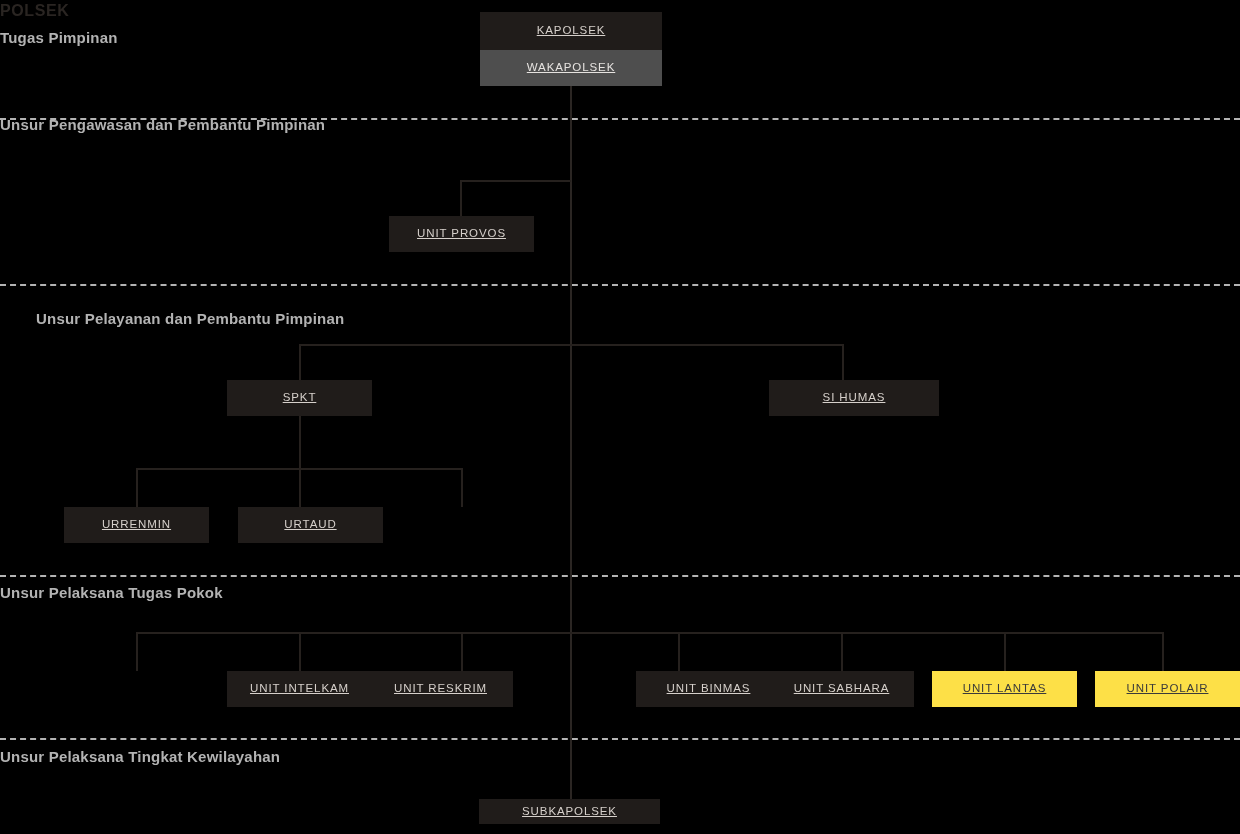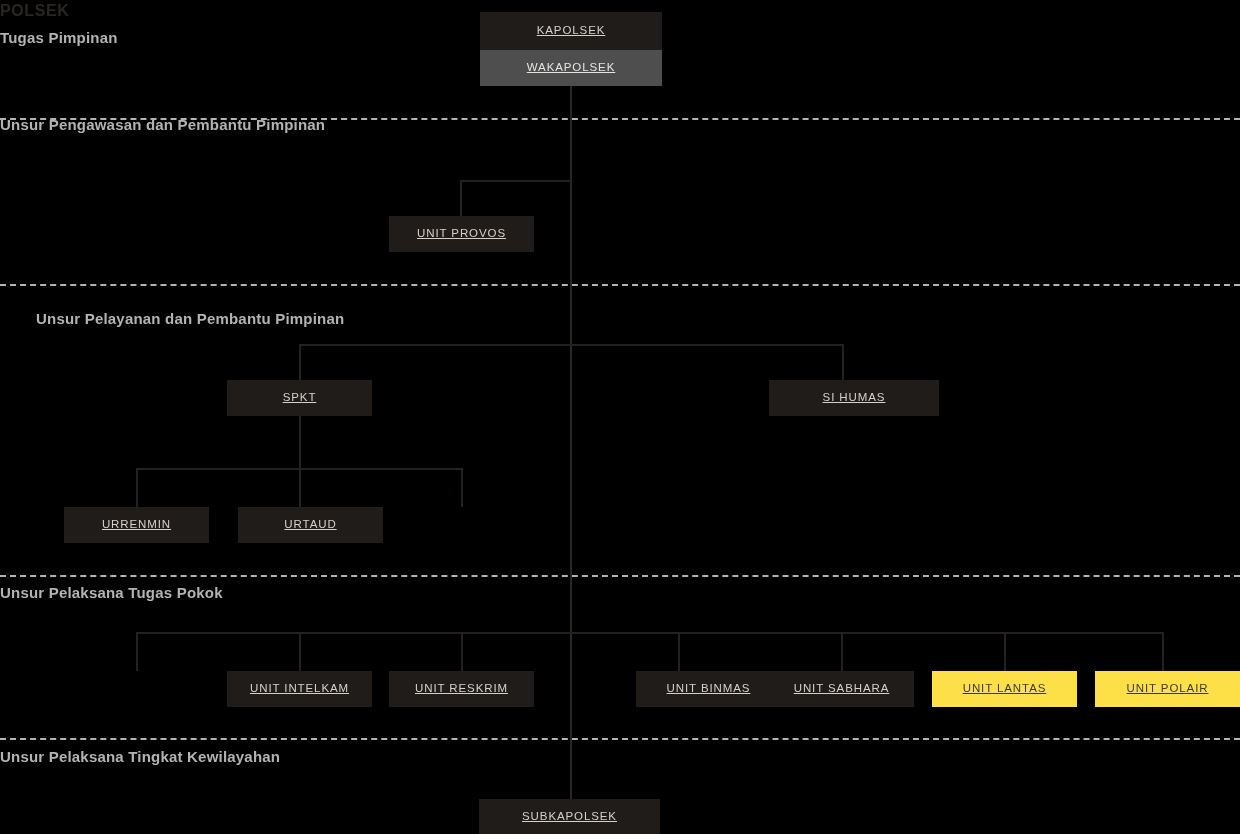--- a/index.html
+++ b/index.html
@@ -140,21 +140,21 @@
   <div class="hline" style="left:136px; top:632px; width:1028px;"></div>
   <div class="vline" style="left:136px; top:632px; height:39px;"></div>
   <div class="vline" style="left:299px; top:632px; height:39px;"></div>
   <div class="vline" style="left:461px; top:632px; height:39px;"></div>
   <div class="vline" style="left:678px; top:632px; height:39px;"></div>
   <div class="vline" style="left:841px; top:632px; height:39px;"></div>
   <div class="vline" style="left:1004px; top:632px; height:39px;"></div>
   <div class="vline" style="left:1162px; top:632px; height:39px;"></div>
 
   <div class="node dark" style="left:227px; top:671px; width:145px; height:36px;text-align:right;">UNIT INTELKAM</div>
-  <div class="node dark" style="left:389px; top:671px; width:145px; height:36px;">UNIT RESKRIM</div>
+  <div class="node dark" style="left:368px; top:671px; width:145px; height:36px;">UNIT RESKRIM</div>
   <div class="node dark" style="left:636px; top:671px; width:145px; height:36px;">UNIT BINMAS</div>
   <div class="node dark" style="left:769px; top:671px; width:145px; height:36px;">UNIT SABHARA</div>
   <div class="node light" style="left:932px; top:671px; width:145px; height:36px;">UNIT LANTAS</div>
   <div class="node light" style="left:1095px; top:671px; width:145px; height:36px;">UNIT POLAIR</div>
 
-  <div class="node dark" style="left:479px; top:799px; width:181px; height:36px;">SUBKAPOLSEK</div>
+  <div class="node dark" style="left:479px; top:799px; width:181px; height:25px;">SUBKAPOLSEK</div>
 
 </div>
 
 </body></html>

